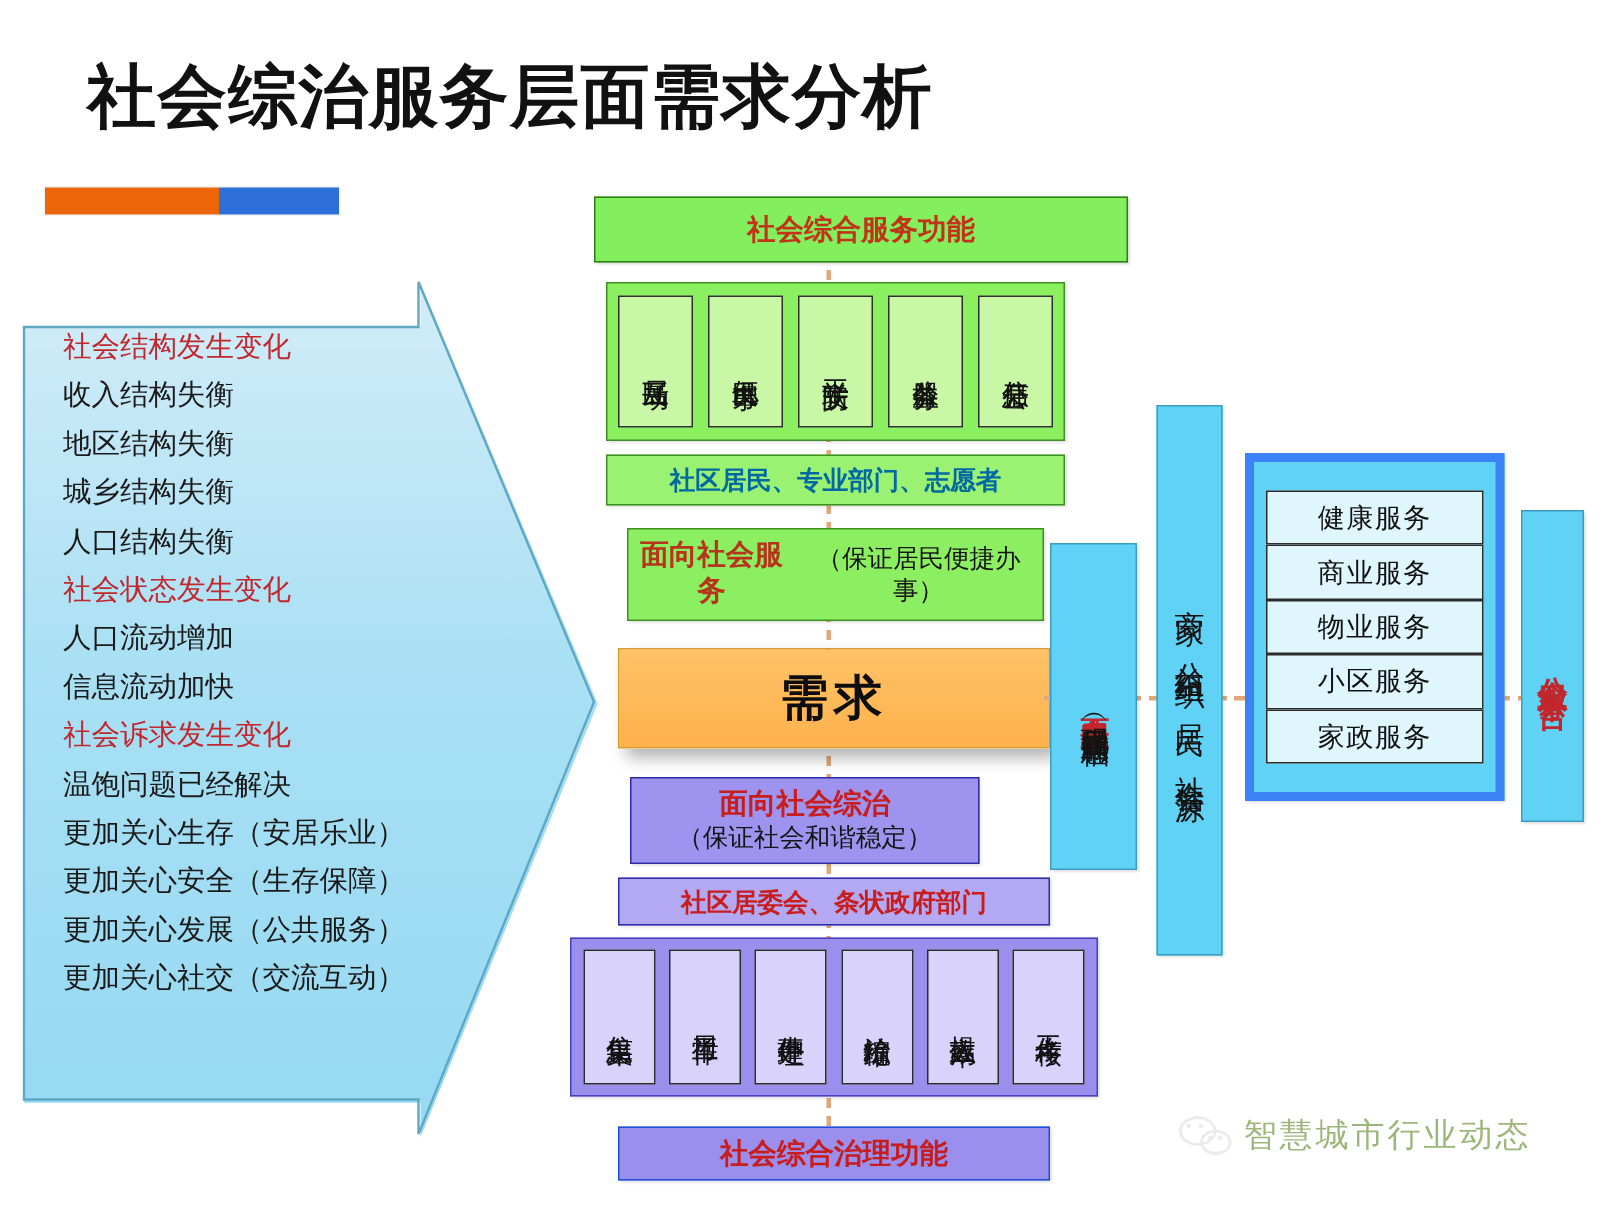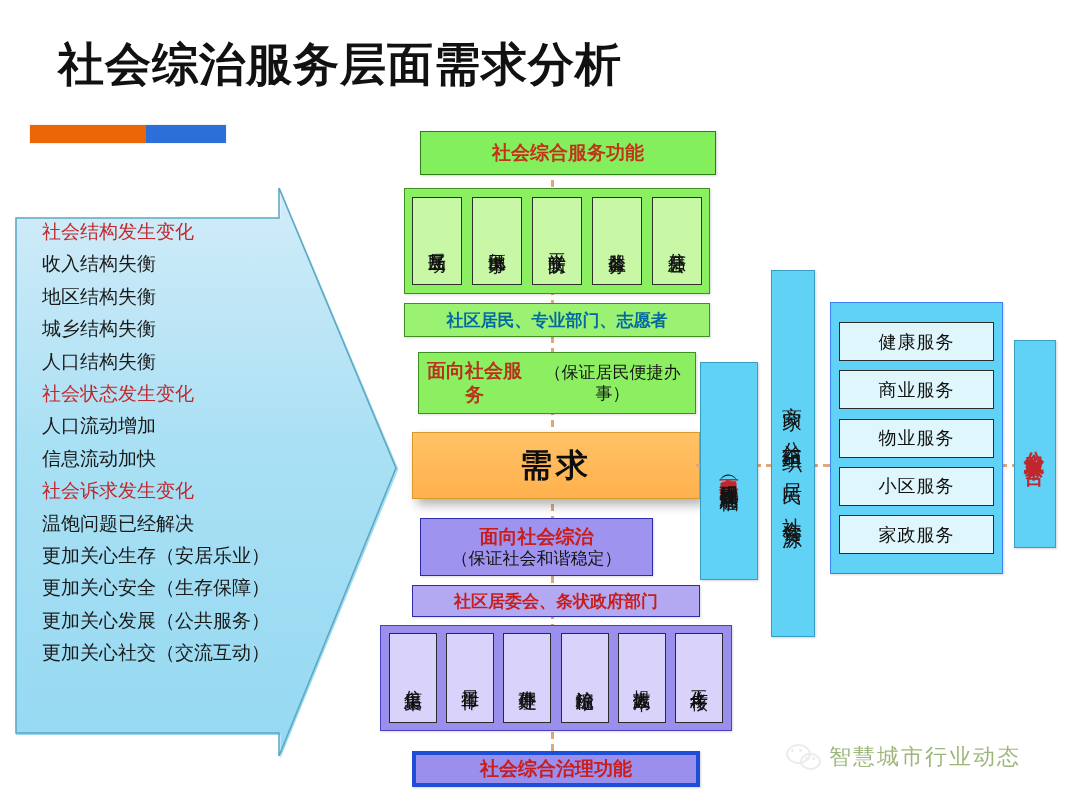--- a/index.html
+++ b/index.html
@@ -43,25 +43,24 @@
   
   .spine{
     position:absolute;left:543px;top:168px;width:3px;height:590px;
     background:repeating-linear-gradient(180deg,#e0a878 0 7px,rgba(224,168,120,0) 7px 12px);
   }
 
   .box{position:absolute;box-sizing:border-box;display:flex;align-items:center;justify-content:center;text-align:center;}
 
   
   .green-head{
-    left:388px;top:131px;width:296px;height:44px;
+    left:388px;top:131px;width:356px;height:44px;
     background:#84ef5d;border:1px solid #2f7d16;
     color:#c0341a;font-weight:bold;font-size:19px;
     box-shadow:1px 1px 2px rgba(0,0,0,.18);
-    margin-left:24px;
   }
   .green-panel{
     position:absolute;left:396px;top:188px;width:306px;height:106px;
     background:#8bf05f;border:1px solid #3f8f22;box-sizing:border-box;
     display:flex;align-items:center;justify-content:space-between;padding:0 7px;
     box-shadow:1px 1px 2px rgba(0,0,0,.15);
   }
   .vcell{
     width:50px;height:88px;box-sizing:border-box;
     background:#c8f8a6;border:1px solid #2f2f2f;
@@ -116,21 +115,21 @@
   }
   .vcell-p{
     width:48px;height:90px;box-sizing:border-box;
     background:#d9d3fb;border:1px solid #2b2b2b;
     writing-mode:vertical-rl;text-orientation:upright;
     display:flex;align-items:center;justify-content:center;
     font-size:18px;line-height:20px;color:#111;letter-spacing:1px;
   }
   .purple-foot{
     left:404px;top:751px;width:288px;height:36px;
-    background:#9b8fee;border:4px solid #1d4ed8;
+    background:#9b8fee;border:1px solid #1d4ed8;
     color:#c81d1d;font-weight:bold;font-size:19px;
     box-shadow:1px 1px 2px rgba(0,0,0,.16);
   }
 
   
   .cyan-col{
     position:absolute;box-sizing:border-box;
     background:#5fd2f5;border:1px solid #3a9ec2;
     writing-mode:vertical-rl;text-orientation:upright;
     display:flex;align-items:center;justify-content:center;
@@ -147,22 +146,22 @@
     left:763px;top:270px;width:44px;height:367px;
     color:#141414;font-size:20px;letter-spacing:4px;
   }
   .col-platform{
     left:1006px;top:340px;width:42px;height:208px;
     color:#c1272d;font-weight:bold;font-size:20px;letter-spacing:3px;
   }
 
   
   .svc-panel{
-    position:absolute;left:822px;top:302px;width:173px;height:272px;
-    background:#5fd2f5;border:1px solid #3b82f6;box-sizing:border-box;
+    position:absolute;left:822px;top:302px;width:173px;height:232px;
+    background:#5fd2f5;border:6px solid #3b82f6;box-sizing:border-box;
     display:flex;flex-direction:column;justify-content:space-between;
     padding:19px 8px;box-shadow:1px 1px 2px rgba(0,0,0,.15);
   }
   .svc-item{
     height:39px;background:#dff6fd;border:1px solid #2b2b2b;box-sizing:border-box;
     display:flex;align-items:center;justify-content:center;
     font-size:18px;color:#111;letter-spacing:1px;
   }
 
   

